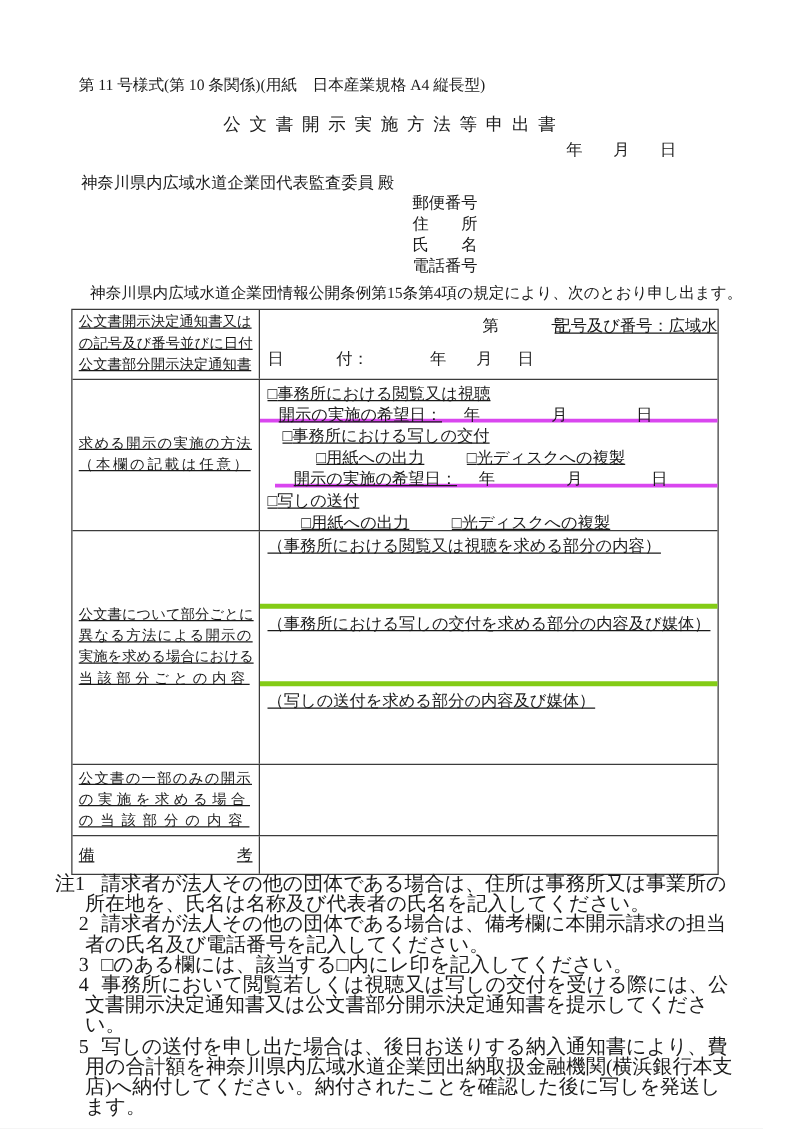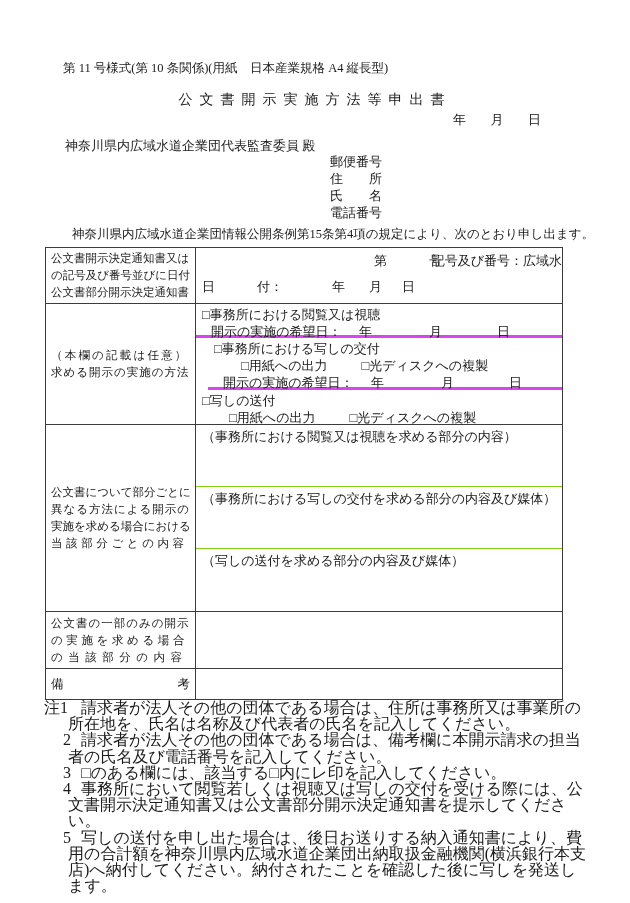--- a/index.html
+++ b/index.html
@@ -16,23 +16,24 @@
   
   #form-number{left:63px;top:60px;font-size:12.5px;white-space:nowrap;}
   #doc-title{left:0;top:91px;width:630px;text-align:center;font-size:14px;letter-spacing:7px;white-space:nowrap;}
   #date-line{left:453px;top:111px;width:88px;display:flex;justify-content:space-between;font-size:13px;}
   #addressee{left:65px;top:137px;font-size:13px;white-space:nowrap;}
   #applicant{left:330px;top:153px;font-size:13px;line-height:17px;}
   #applicant div{white-space:pre;}
   #intro{left:72px;top:226px;font-size:12.5px;white-space:nowrap;}
   
   #formtable{
-    left:45px;top:247px;width:516px;
+    left:57px;top:247px;width:516px;
     border:1px solid #3c3c3c;
     font-size:13px;
+    text-decoration:underline;
   }
   .trow{display:flex;border-top:1px solid #3c3c3c;}
   .trow:first-child{border-top:none;}
   .lcell{
     width:150px;min-width:150px;box-sizing:border-box;
     border-right:1px solid #3c3c3c;
     display:flex;flex-direction:column;justify-content:center;
     padding:2px 5px;
     font-size:11.5px;line-height:17px;
   }
@@ -61,21 +62,21 @@
   .p-d1{position:absolute;left:0;top:0;}
   .p-d2{position:absolute;left:55px;top:0;}
   .p-yr{position:absolute;left:130px;top:0;}
   .p-mo{position:absolute;left:167px;top:0;}
   .p-dy{position:absolute;left:200px;top:0;}
   
   .sub-a{height:34px;box-sizing:border-box;}
   .sub-b{height:52px;box-sizing:border-box;margin-left:12px;}
   .sub-c{height:34px;box-sizing:border-box;}
   
-  .capcell{height:62px;box-sizing:border-box;border-bottom:1px solid #84cc16;padding:3px 0 0 6px;}
+  .capcell{height:62px;box-sizing:border-box;border-bottom:4px solid #84cc16;padding:3px 0 0 6px;}
   .capcell:last-child{border-bottom:none;}
   
   .r4-right{height:56px;}
   .r5-row .lcell{flex-direction:row;justify-content:space-between;align-items:center;font-size:12.5px;}
   .r5-right{height:30px;}
   .r4-left{height:56px;}
   
   #notes{left:44px;top:700px;width:546px;font-size:16px;line-height:16.2px;}
   .note{position:relative;padding-left:24px;text-indent:13px;word-break:break-all;}
   .note .num{position:absolute;top:0;text-indent:0;}
@@ -122,22 +123,22 @@
           <span class="p-d2">付：</span>
           <span class="p-yr">年</span>
           <span class="p-mo">月</span>
           <span class="p-dy">日</span>
         </div>
       </div>
     </div>
 
     <div class="trow">
       <div class="lcell">
+        <div class="lline ls1">求める開示の実施の方法</div>
         <div class="lline ls2">（本欄の記載は任意）</div>
-        <div class="lline ls1">求める開示の実施の方法</div>
       </div>
       <div class="rcell">
 
         <div class="sub sub-a">
           <div>
             <span class="cb">□</span><span>事務所における閲覧又は視聴</span>
           </div>
           <div class="dline">
             <span class="dlabel">開示の実施の希望日：</span>
             <span class="yr">年</span>

